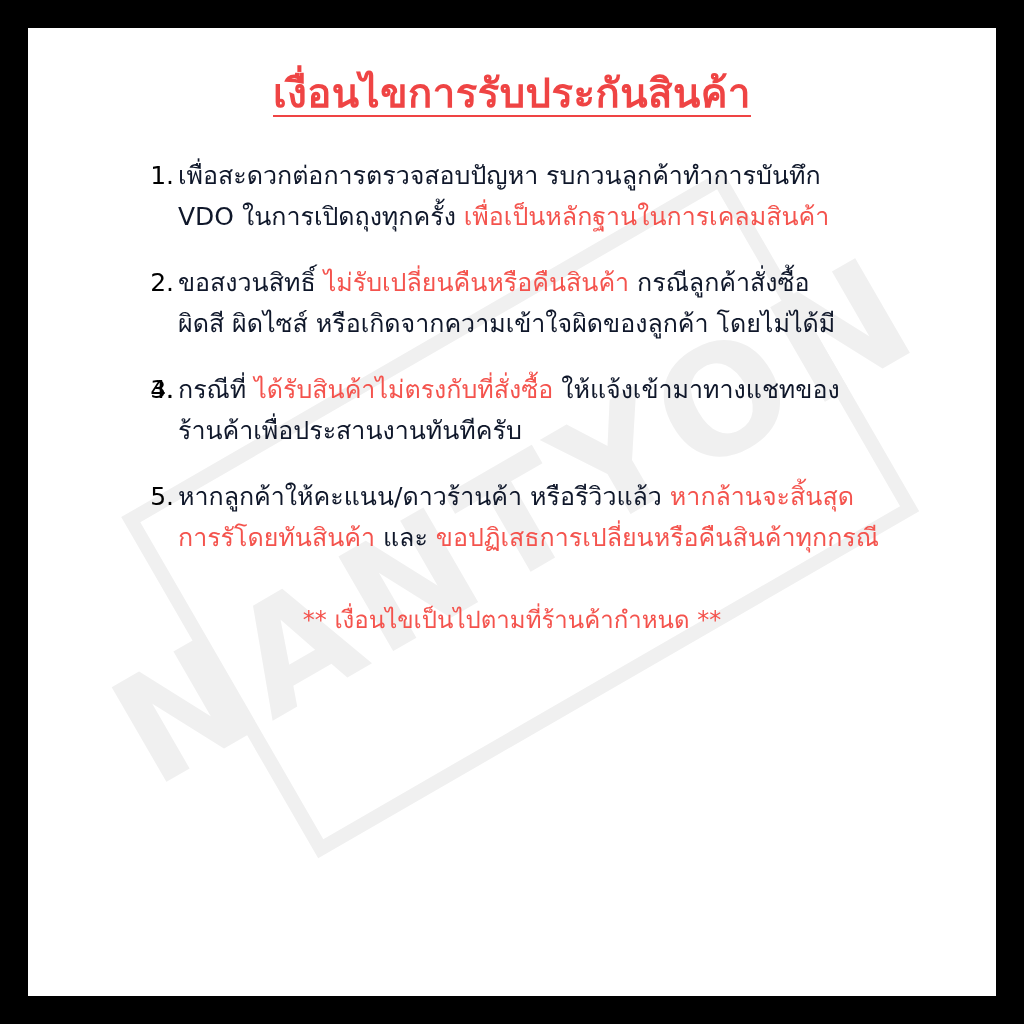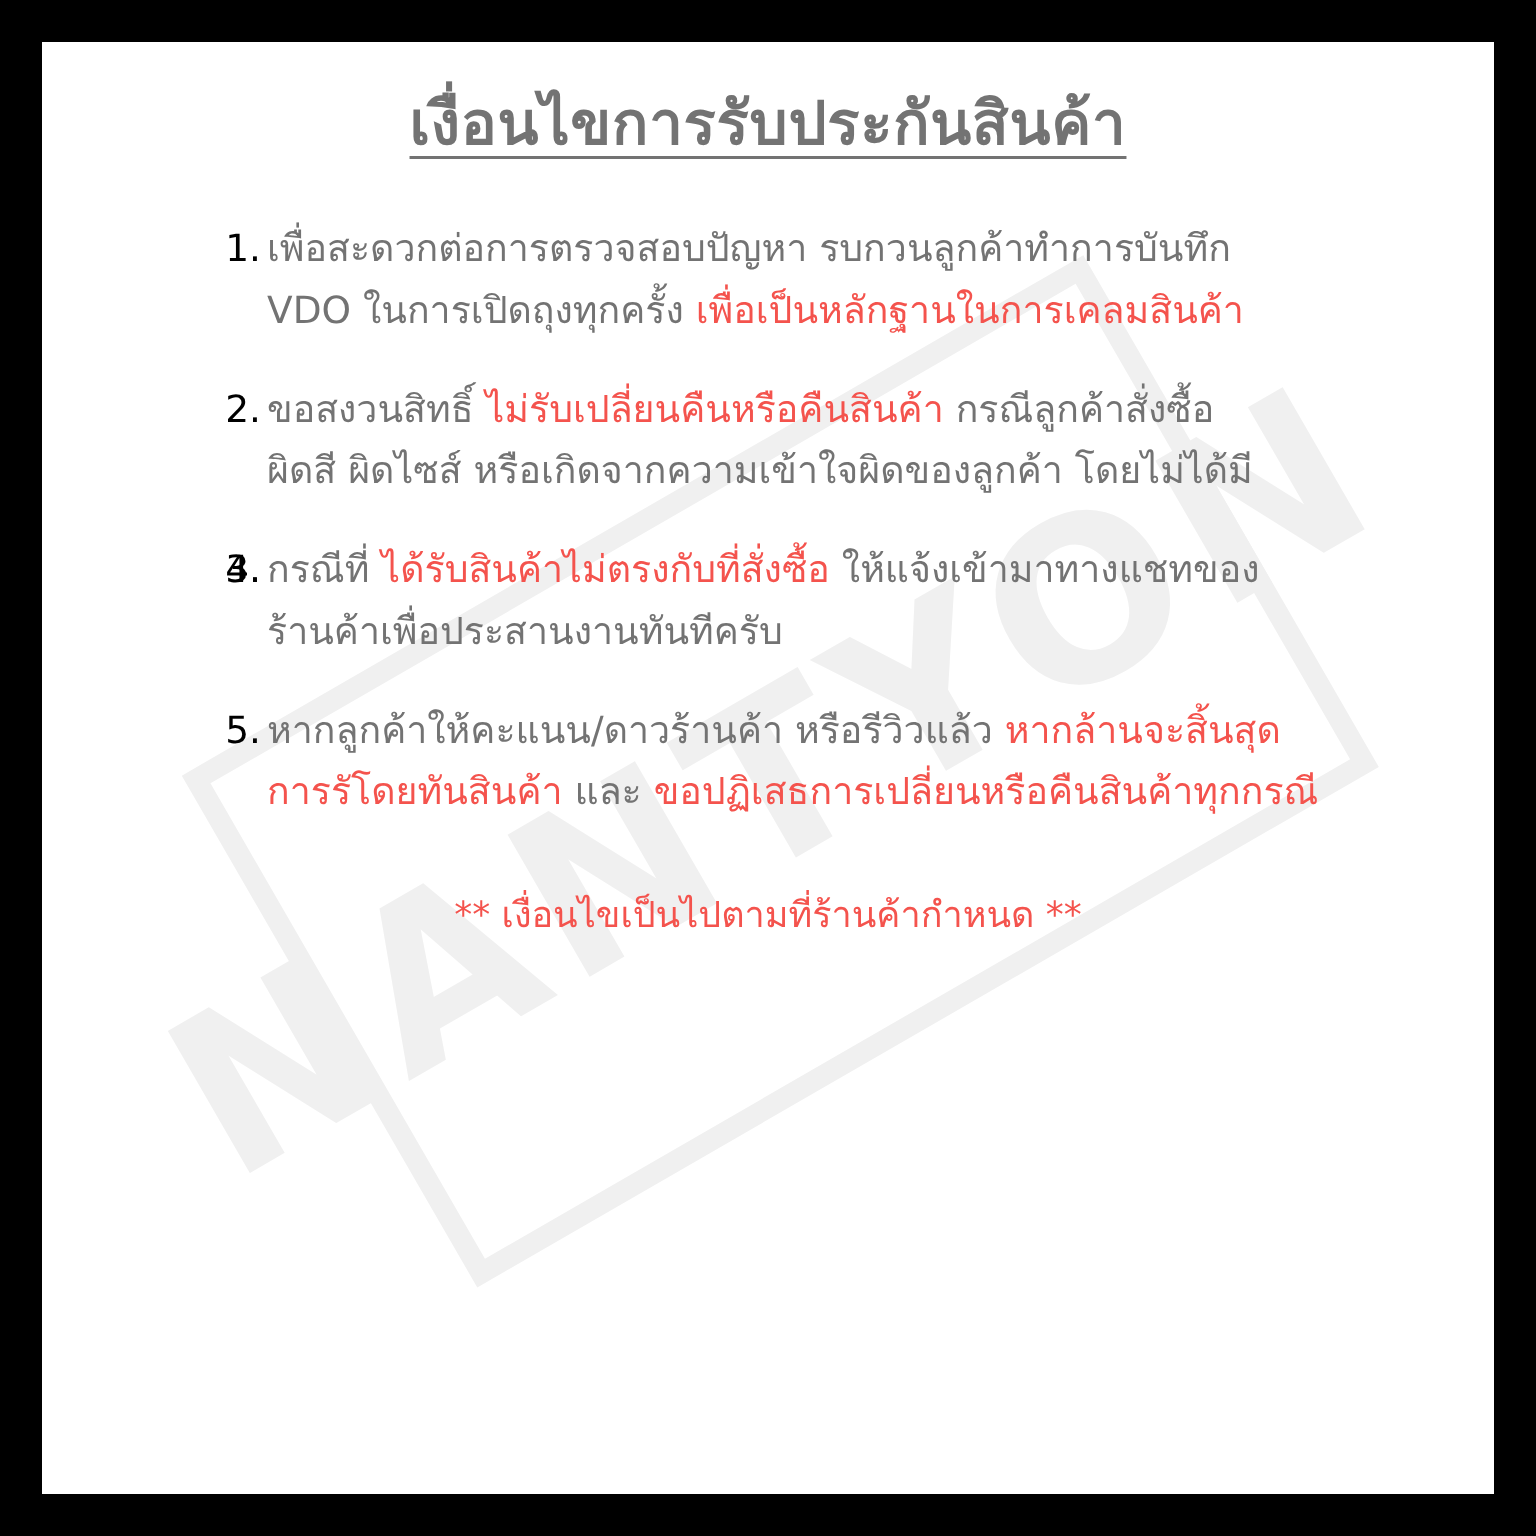--- a/index.html
+++ b/index.html
@@ -45,25 +45,25 @@
     width: 100%;
     height: 100%;
   }
   #content {
     position: relative;
     z-index: 2;
     padding: 0;
   }
   h1#doc-title {
     margin: 0;
-    padding-top: 28px;
+    padding-top: 38px;
     text-align: center;
     font-size: 40px;
     font-weight: bold;
-    color: #737373;
+    color: #ef4444;
     letter-spacing: 0.5px;
     text-decoration: underline;
     text-decoration-thickness: 2px;
     text-underline-offset: 8px;
     line-height: 1.35;
   }
   ol#terms-list {
     list-style: none;
     margin: 0;
     padding: 0;
@@ -79,21 +79,21 @@
   }
   ol#terms-list > li .num {
     position: absolute;
     left: 112px;
     top: 0;
     width: 34px;
     text-align: right;
     font-size: 25px;
     color: #000000;
   }
-  .t-black { color: #737373; }
+  .t-black { color: #0f172a; }
   .t-red { color: #f4534d; }
   .line { display: block; }
   #footnote {
     margin-top: 44px;
     text-align: center;
     font-size: 24px;
     color: #f4534d;
     line-height: 1.5;
   }
 </style>

